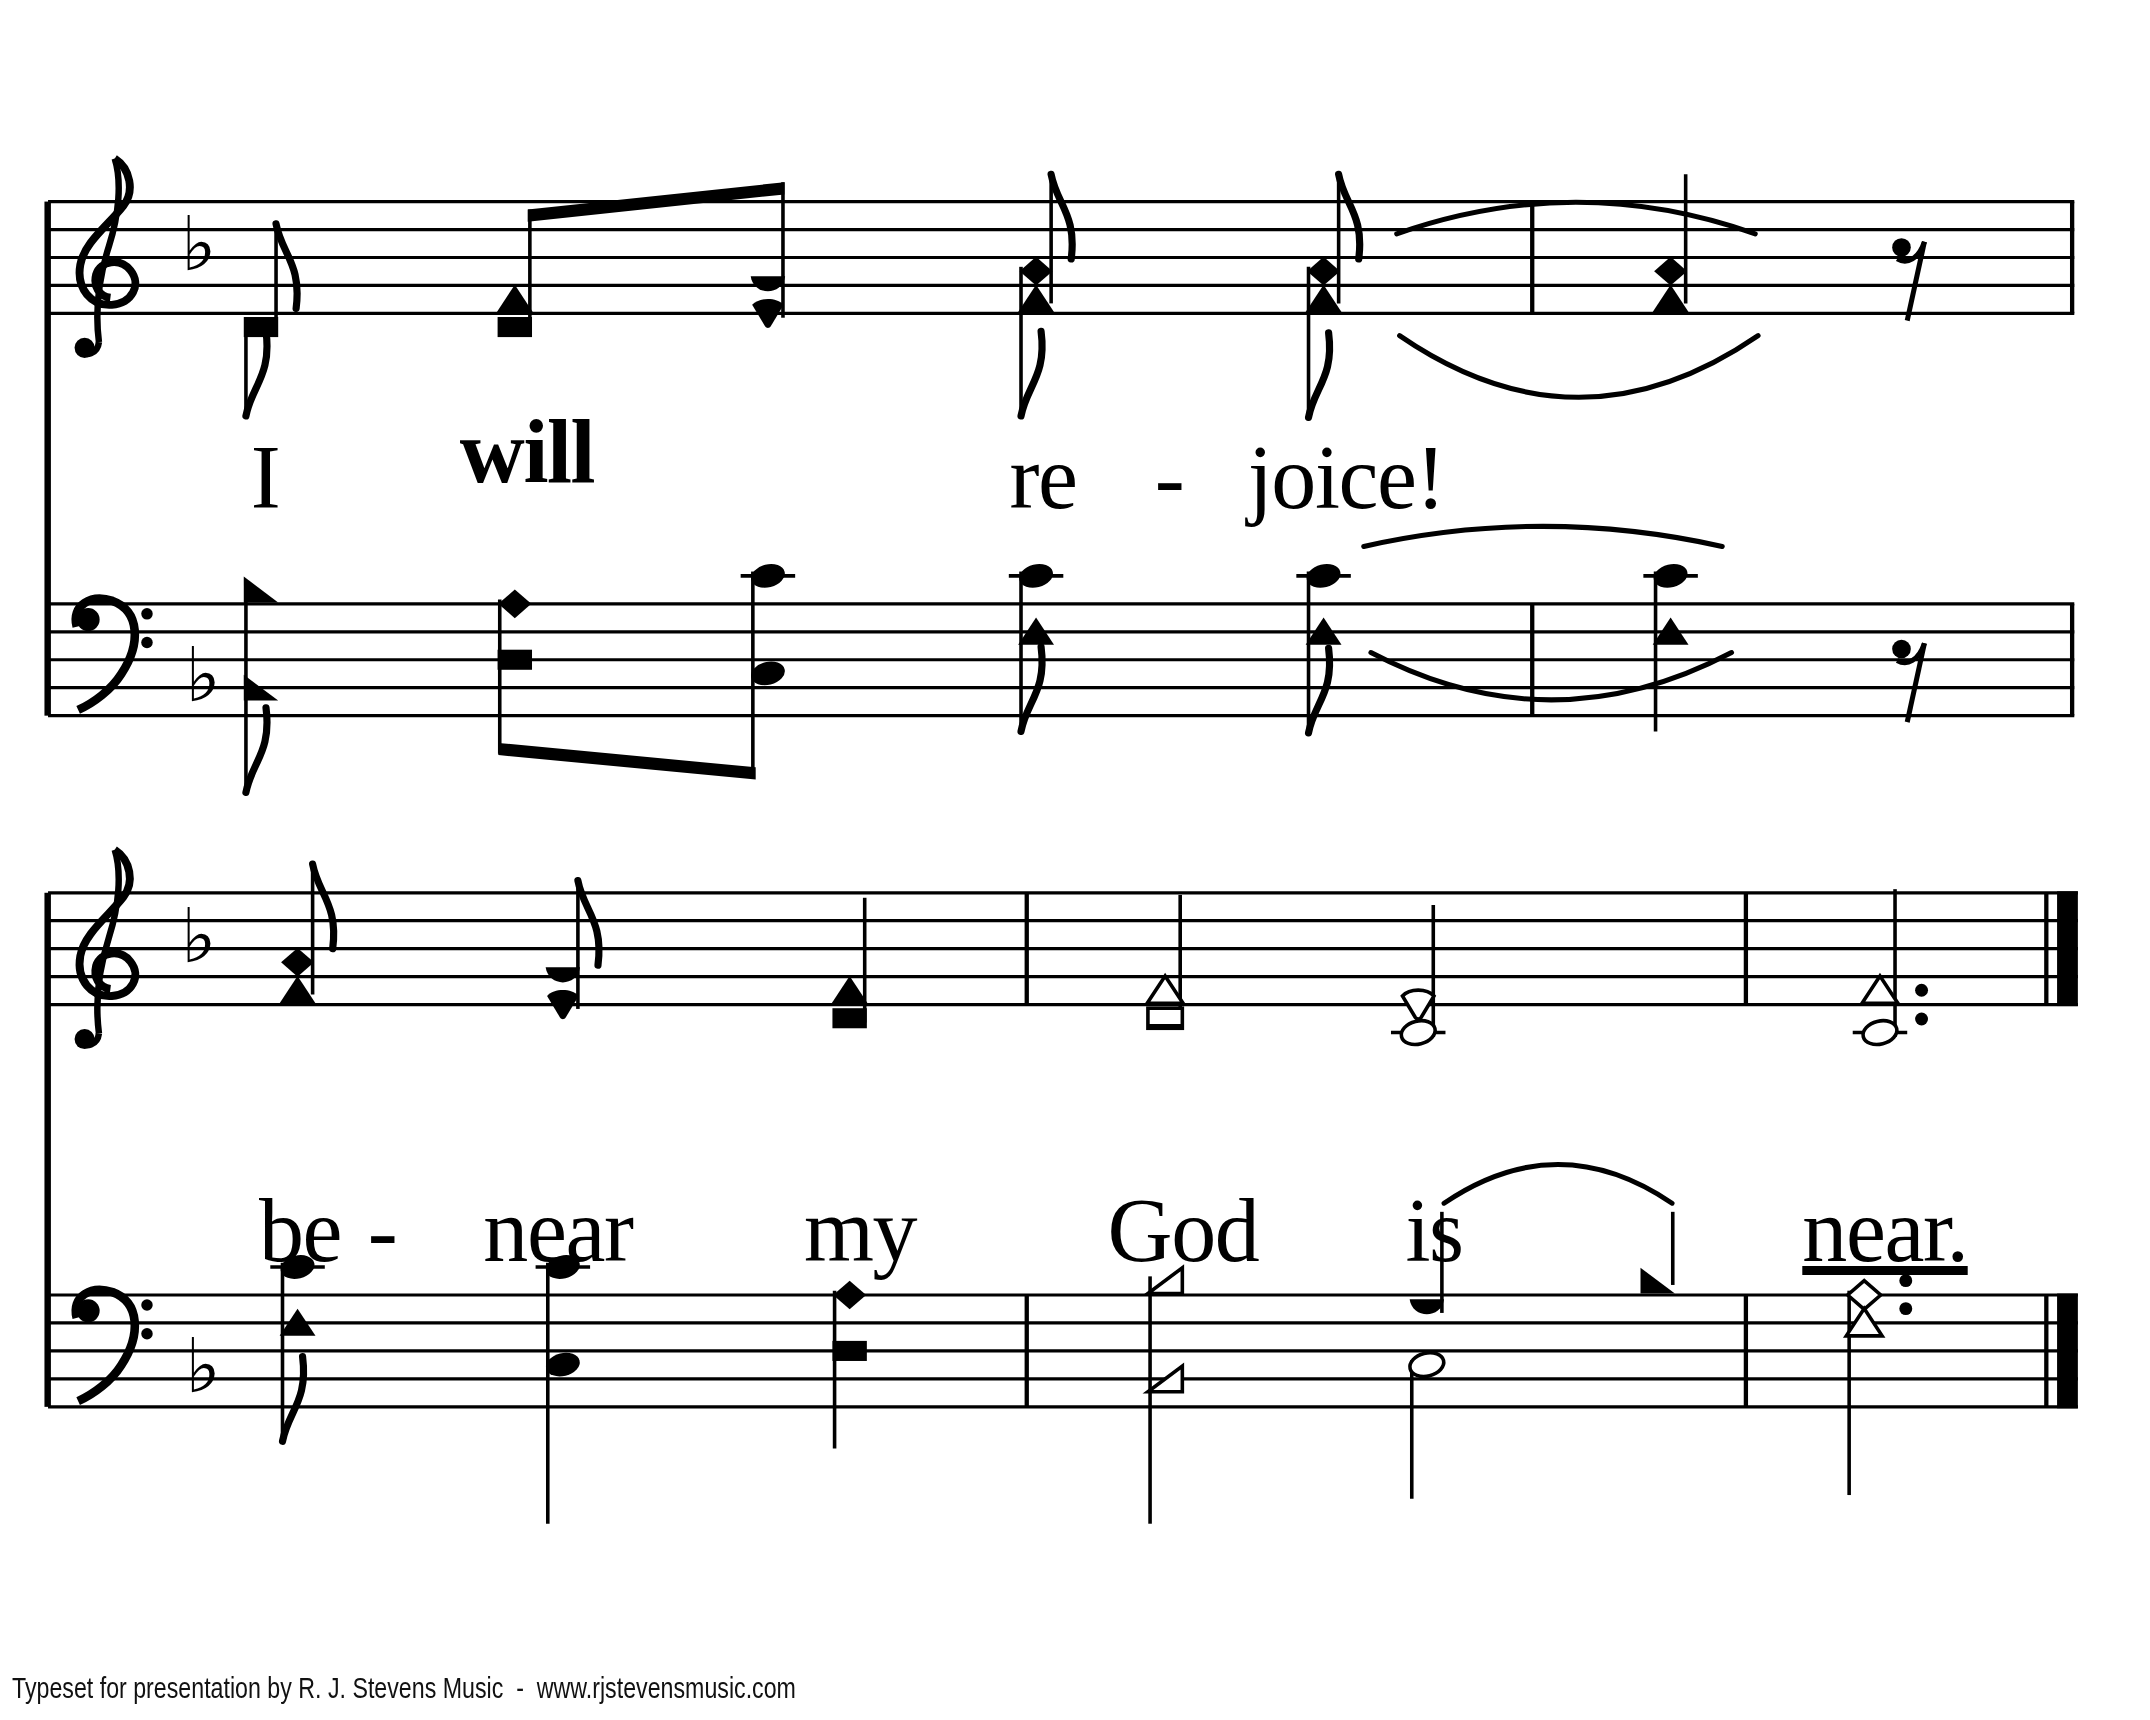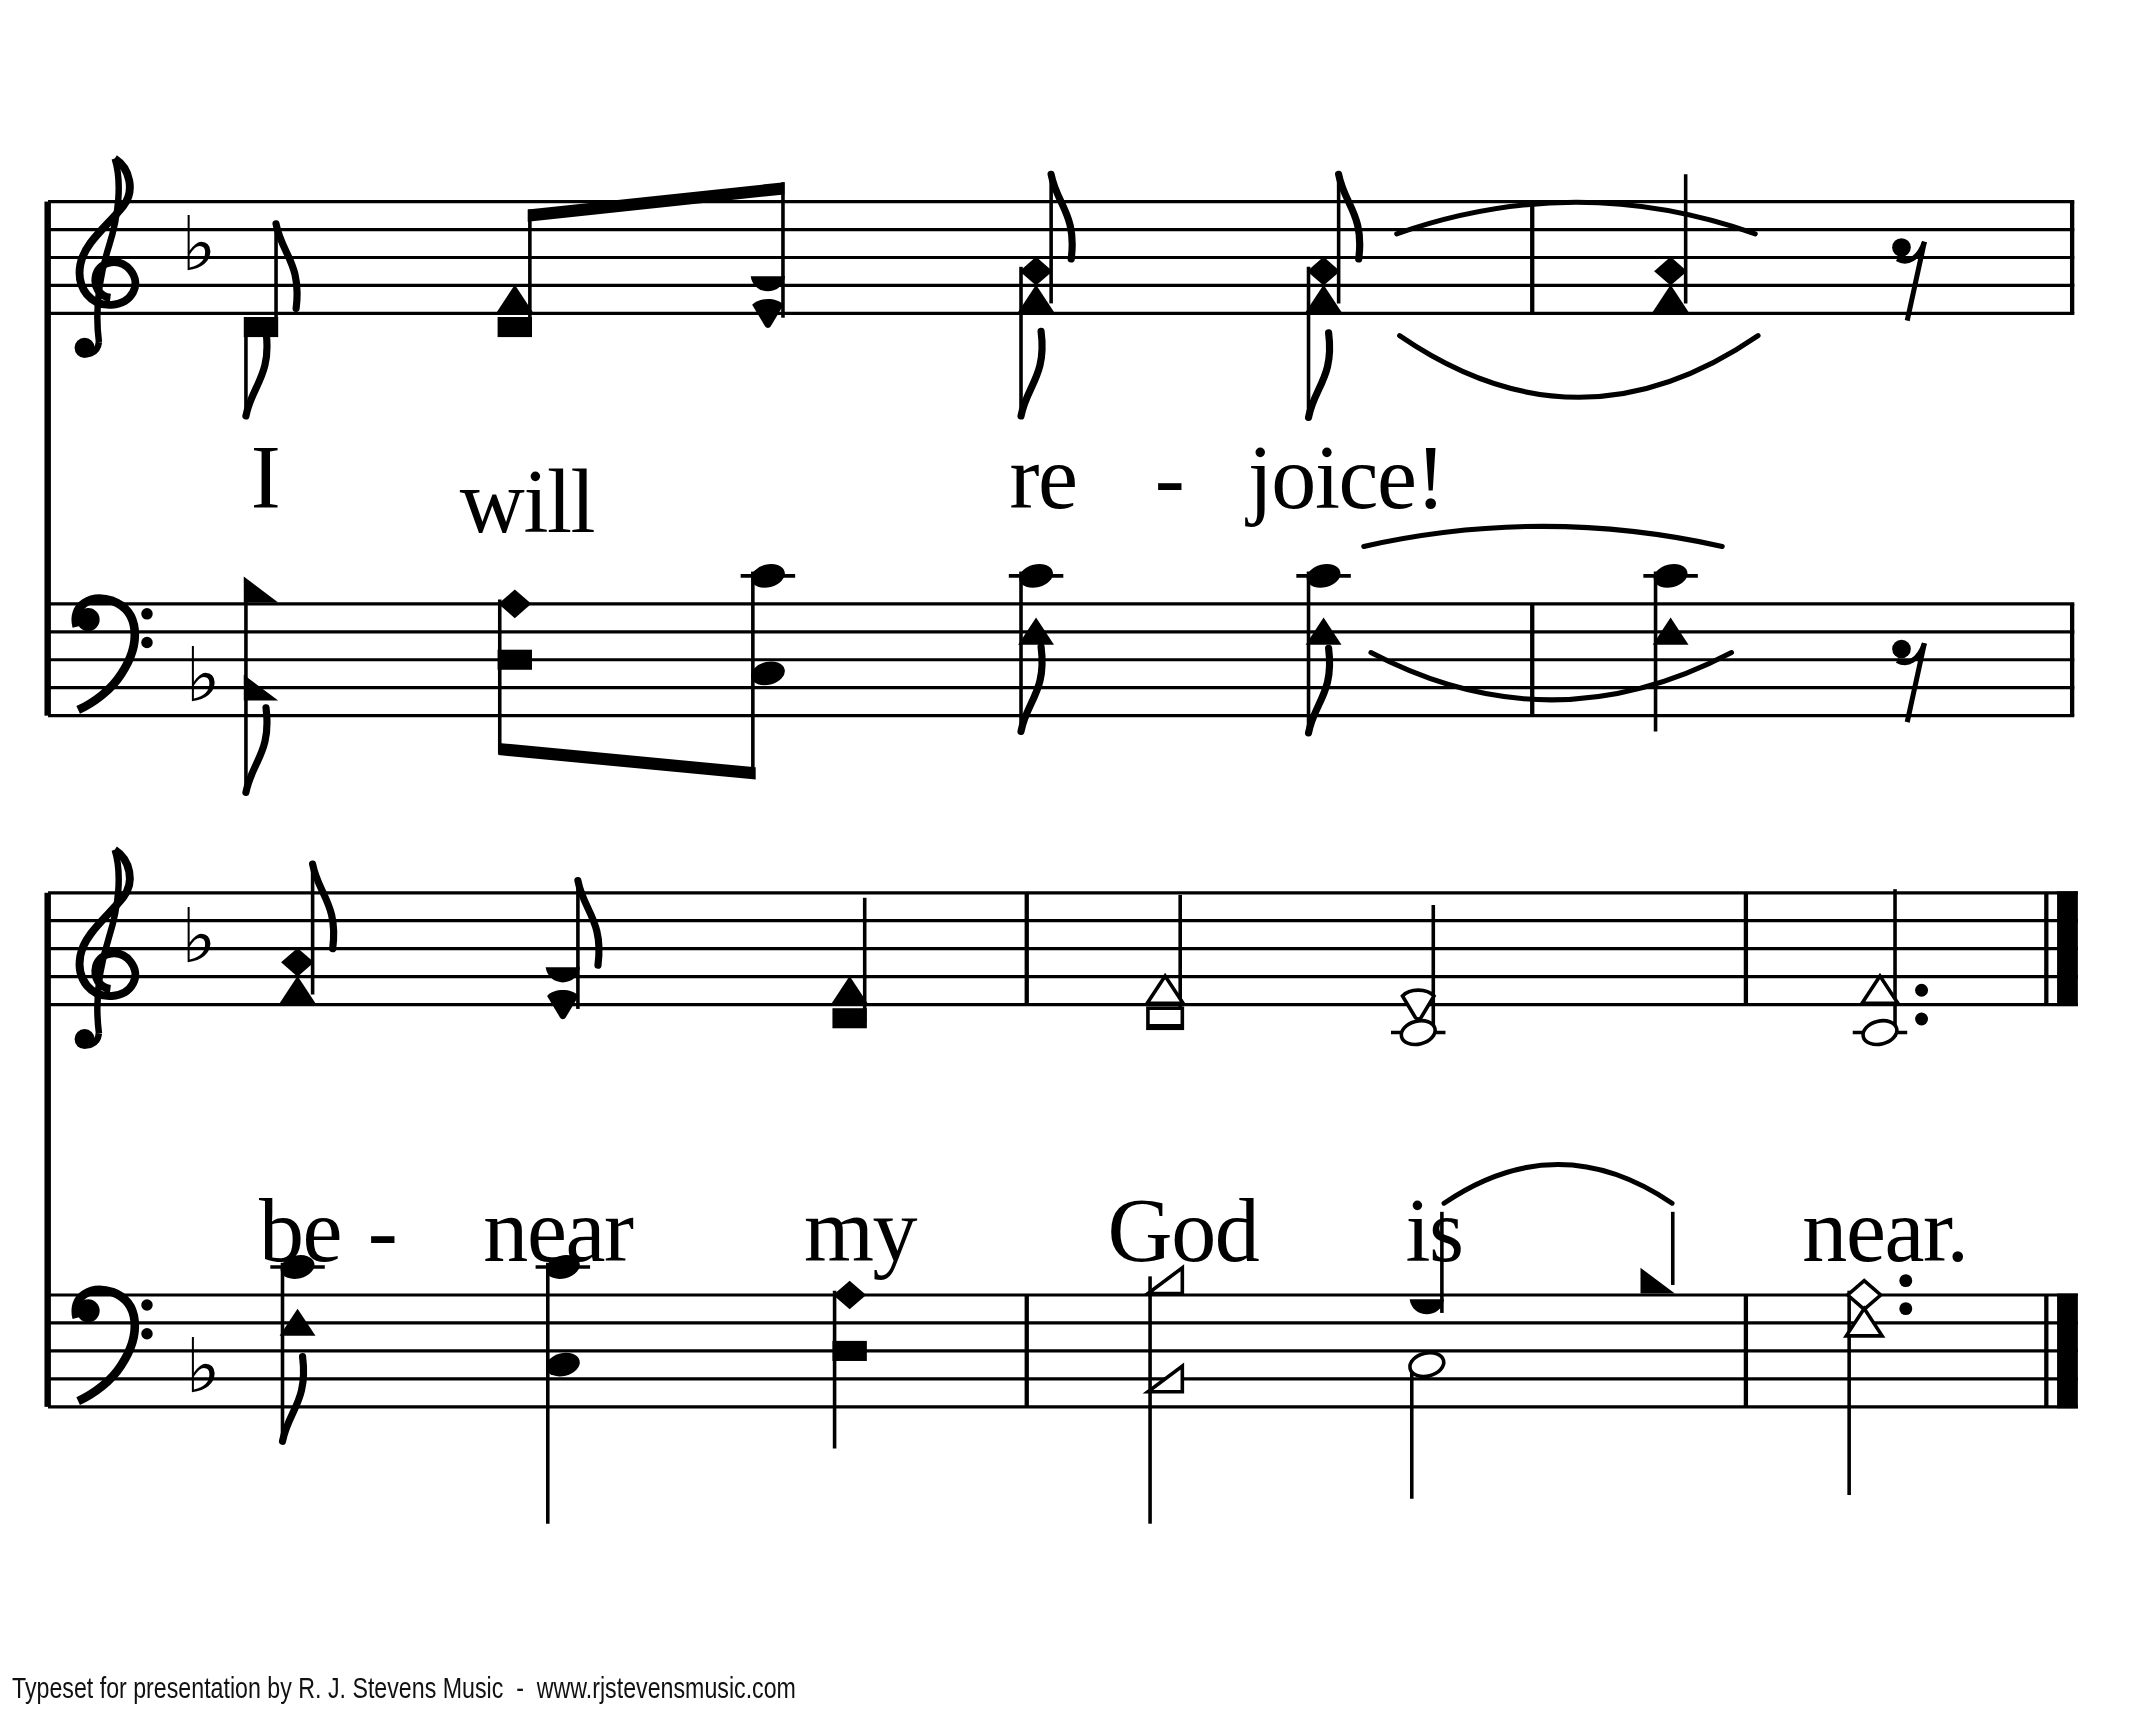--- a/index.html
+++ b/index.html
@@ -195,27 +195,27 @@
       <path d="M 2600 1786 L 2623 1806 L 2600 1826 L 2577 1806 Z" style="stroke:#000000;stroke-width:5;fill:#fff;" fill="#ffffff"></path>
       <path d="M 2575 1863 L 2625 1863 L 2600 1825 Z" style="stroke:#000000;stroke-width:5;fill:#fff;" fill="#ffffff"></path>
       <circle cx="2658" cy="1786" r="9" fill="#000000"></circle>
       <circle cx="2658" cy="1825" r="9" fill="#000000"></circle>
       <path d="M 2014 1678 Q 2173 1570 2332 1678" fill="none" stroke="#000000" stroke-width="7" stroke-linecap="round"></path>
       <rect x="2851" y="1806" width="6" height="156" fill="#000000"></rect>
       <rect x="2869" y="1804" width="29" height="160" fill="#000000"></rect>
     </svg>
   <div id="lyrics-layer">
       <div class="lyric" style="left: 265px; top: 426px;">I</div>
-      <div class="lyric" style="left: 527px; top: 450px;">will</div>
+      <div class="lyric" style="left: 527px; top: 400px; font-weight: bold;">will</div>
       <div class="lyric" style="left: 1043px; top: 426px; text-align: right;">re</div>
       <div class="lyric" style="left: 1169px; top: 426px;">-</div>
       <div class="lyric" style="left: 1346px; top: 426px;">joice!</div>
       <div class="lyric" style="left: 300px; top: 1179px;">be</div>
       <div class="lyric" style="left: 382px; top: 1179px;">-</div>
       <div class="lyric" style="left: 558px; top: 1179px;">near</div>
       <div class="lyric" style="left: 860px; top: 1179px;">my</div>
       <div class="lyric" style="left: 1183px; top: 1179px; text-align: center;">God</div>
       <div class="lyric" style="left: 1434px; top: 1179px; font-family: Liberation Serif, serif;">is</div>
-      <div class="lyric" style="left: 1885px; top: 1179px;">near.</div>
+      <div class="lyric" style="left: 1885px; top: 1179px; text-decoration: underline;">near.</div>
     </div>
   <div class="footer">Typeset for presentation by R. J. Stevens Music  -  www.rjstevensmusic.com</div>
 </div>
 
 
 </body></html>

